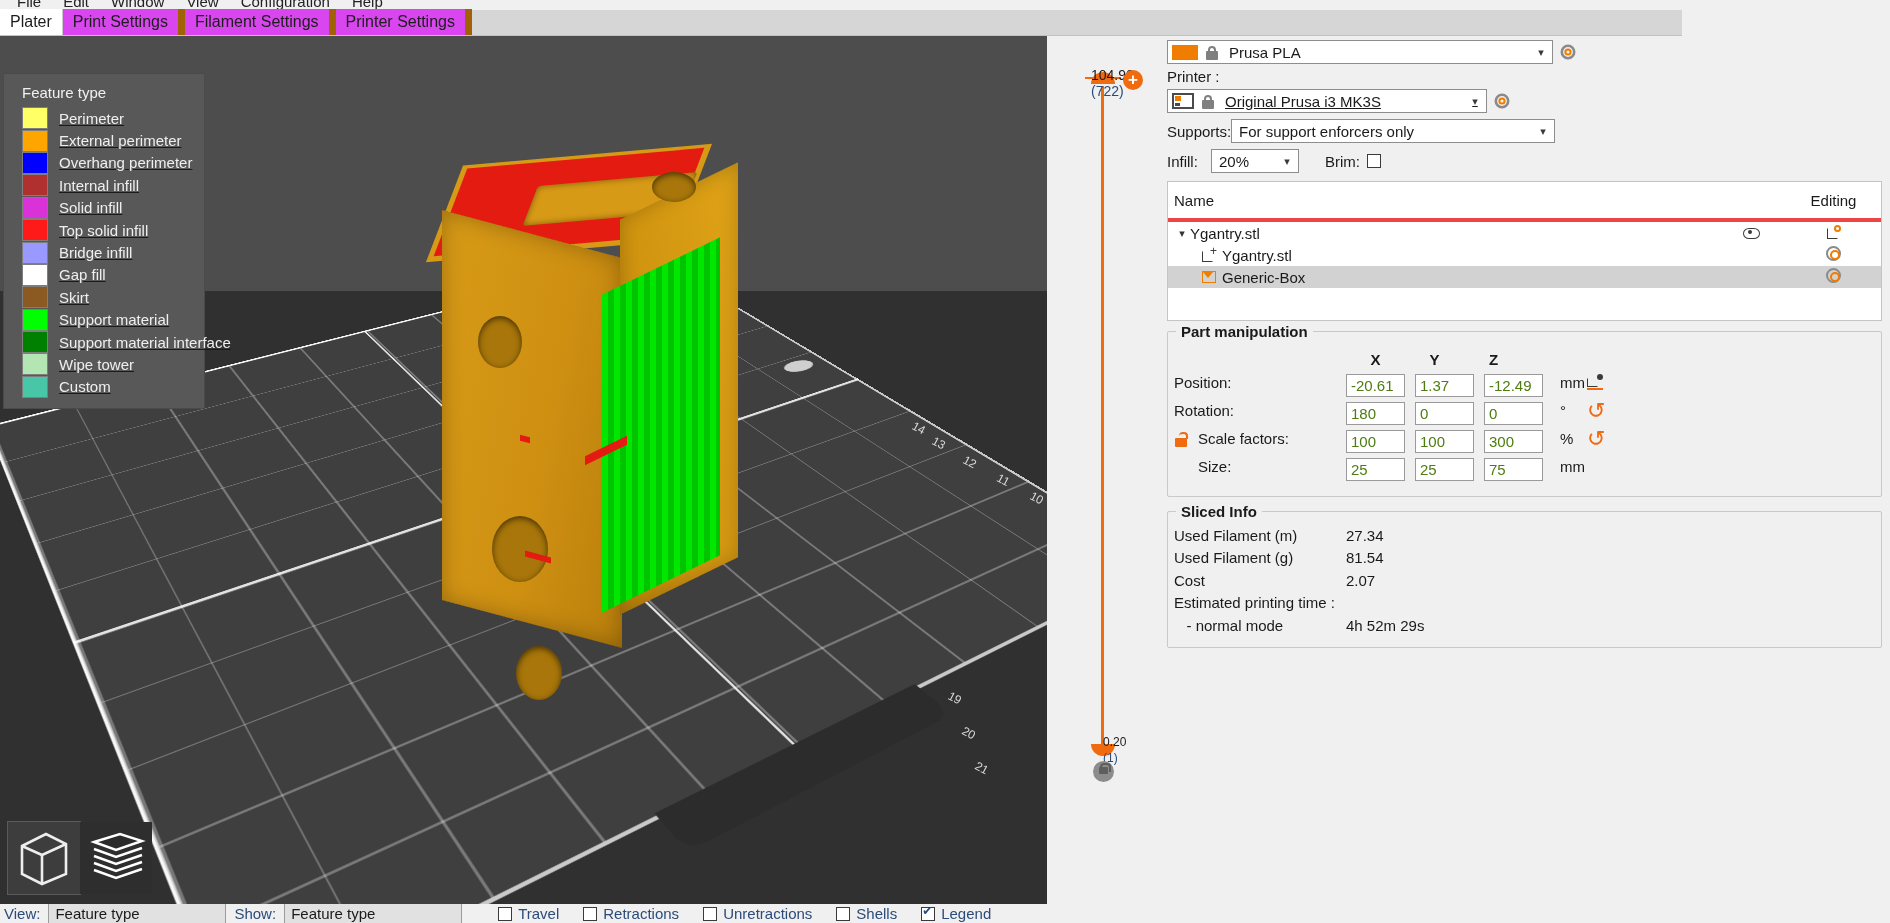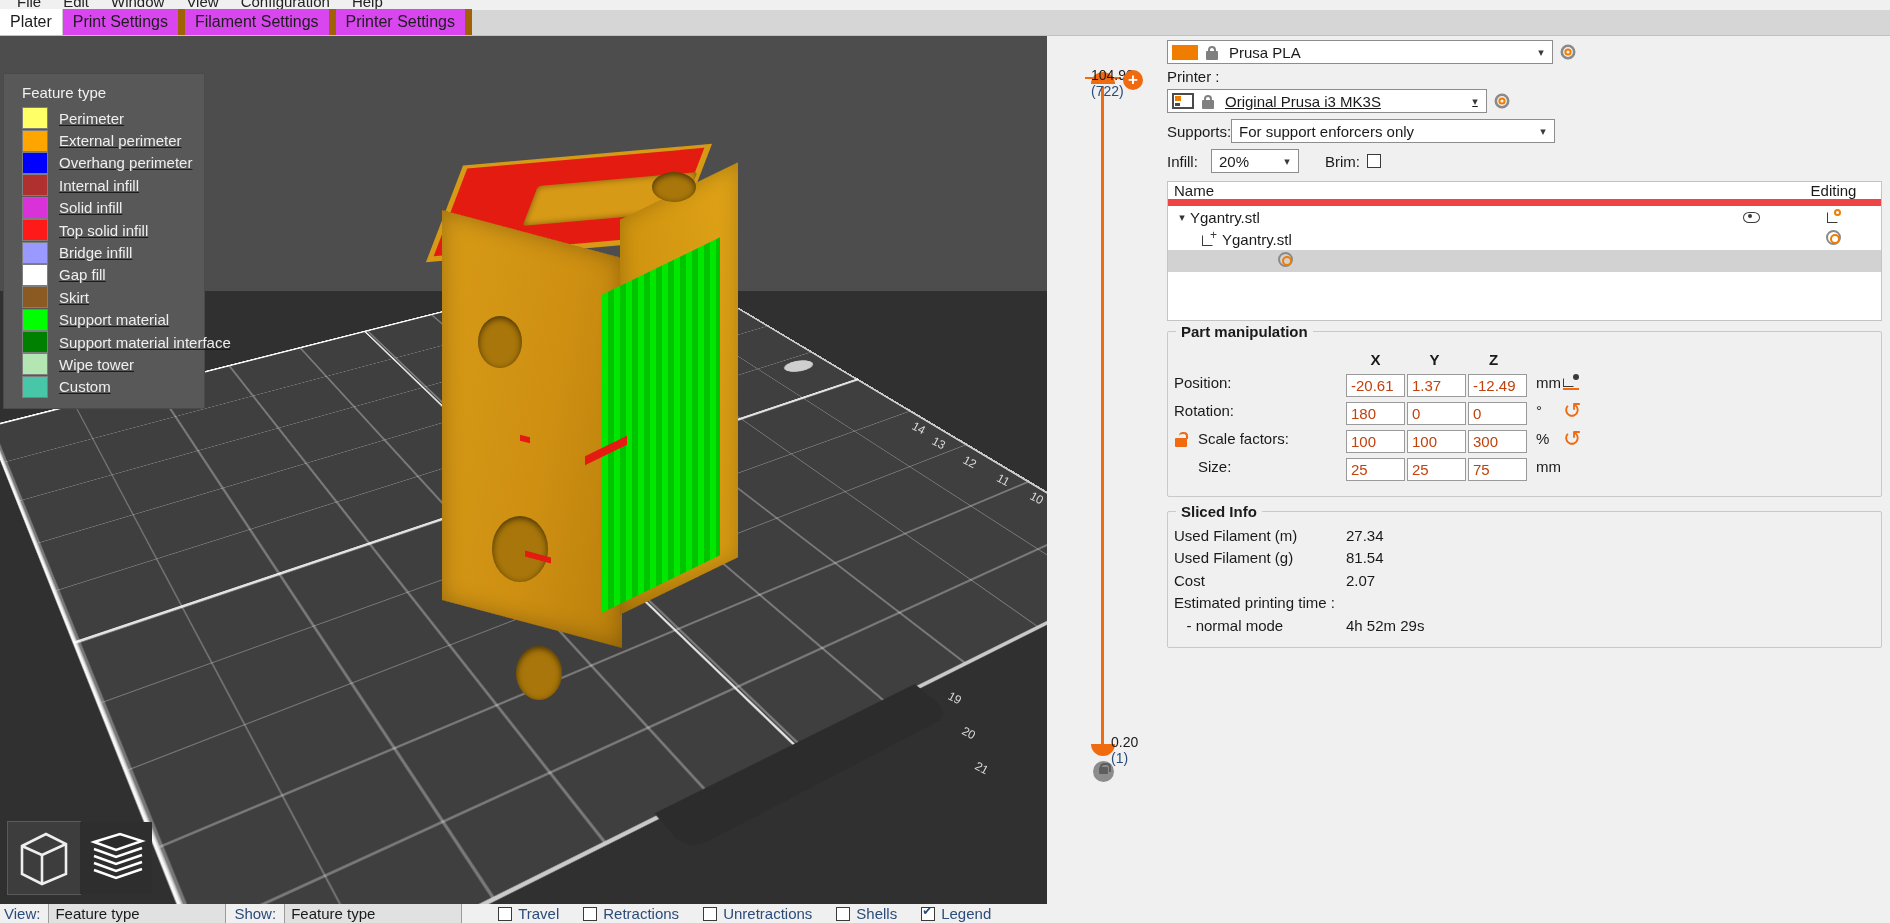--- a/index.html
+++ b/index.html
@@ -16,21 +16,21 @@
   
   .menubar {
     position: absolute; top: -10px; left: 0; width: 1890px; height: 22px;
     background: #f0f0f0; display: flex; align-items: center;
     padding-left: 6px; font-size: 15px; color: #222;
   }
   .menubar .mi { padding: 0 11px; white-space: nowrap; }
 
   
   .tabstrip {
-    position: absolute; top: 10px; left: 0; width: 1890px; height: 26px;
+    position: absolute; top: 10px; left: 0; width: 1682px; height: 26px;
     background: #d6d6d6;
     display: flex; align-items: flex-end;
     border-bottom: 1px solid #c2c2c2;
   }
   .tab {
     height: 26px; padding: 0 10px; font-size: 16px;
     display: flex; align-items: center; color: #1d1d1d;
     background: #d946ef; border-right: 7px solid #a16207;
   }
   .tab.active { background: #ffffff; border-right: 1px solid #c9c9c9; }
@@ -138,22 +138,22 @@
               background:#f06a10; }
   .sl-top-handle { position:absolute; left:44px; top:36px; width:24px; height:12px;
       background:#f06a10; border-radius:12px 12px 0 0; }
   .sl-bot-handle { position:absolute; left:44px; top:708px; width:24px; height:12px;
       background:#f06a10; border-radius:0 0 12px 12px; }
   .sl-tick { position:absolute; left:38px; top:41px; width:36px; height:2px;
       background:#f06a10; }
   .sl-top-label { position:absolute; left:0px; top:31px; width:48px;
       font-size:14px; color:#1a1a1a; line-height:16px; text-align:left;margin-left:44px; }
   .sl-top-label .sub { color:#2b4b7a; }
-  .sl-bot-label { position:absolute; left:64px; top:698px; width:48px;
-      font-size:14px; color:#1a1a1a; line-height:16px; }
+  .sl-bot-label { position:absolute; left:56px; top:698px; width:48px;
+      font-size:12px; color:#1a1a1a; line-height:16px; }
   .sl-bot-label .sub { color:#2b4b7a; }
   .sl-plus { position:absolute; left:76px; top:34px; width:20px; height:20px;
       border-radius:50%; background:#f06a10; color:#fff; font-size:17px;
       line-height:19px; text-align:center; font-weight:bold; }
   .sl-lock { position:absolute; left:46px; top:725px; width:21px; height:21px;
       border-radius:50%; background:#8c8c8c; }
   .sl-lock::after { content:""; position:absolute; left:6px; top:6px;
       width:9px; height:7px; background:#5e5e5e; border-radius:1px; }
   .sl-lock::before { content:""; position:absolute; left:7px; top:2px;
       width:7px; height:7px; border:2px solid #5e5e5e; border-bottom:none;
@@ -188,22 +188,22 @@
   .printer-ic::before { content:""; position:absolute; left:1px; bottom:1px;
                 width:5px; height:3px; background:#4a4a4a; }
   .gear-btn { width:18px; height:18px; margin-left:6px; flex:none; }
 
   .chk { width:14px; height:14px; border:1px solid #3a3a3a; background:#fff;
          display:inline-block; }
 
   
   .objlist { border:1px solid #c4c4c4; background:#fff; height:140px; margin-top:8px;
              position:relative; }
-  .obj-head { display:flex; height:24px; align-items:center;
-              border-bottom:7px solid #ef4444; font-size:15px; }
+  .obj-head { display:flex; height:40px; align-items:center;
+              border-bottom:4px solid #ef4444; font-size:15px; }
   .obj-row { display:flex; height:22px; align-items:center; font-size:15px; }
   .obj-row.sel { background:#d2d2d2; }
   .obj-name { flex:1; display:flex; align-items:center; padding-left:6px; }
   .obj-eye { width:70px; text-align:center; }
   .obj-edit { width:95px; text-align:center; }
   .caret { width:16px; color:#333; font-size:11px; text-align:center; }
   .indent { width:28px; }
 
   .addpart-ic { width:14px; height:14px; position:relative; display:inline-block;
                 margin-right:6px; }
@@ -237,21 +237,21 @@
           position:relative; padding:12px 6px 6px 6px; }
   .gbox > .gtitle { position:absolute; top:-9px; left:8px; background:#f0f0f0;
           padding:0 5px; font-size:15px; font-weight:bold; color:#1a1a1a; }
 
   .pm-grid { font-size:15px; }
   .pm-hdr { display:flex; align-items:center; height:30px; font-weight:bold; }
   .pm-row { display:flex; align-items:flex-start; height:28px; }
   .pm-lbl { width:172px; display:flex; align-items:center; }
   .pm-cell { width:59px; text-align:center; font-weight:bold; }
   .inp { width:59px; height:23px; border:1px solid #9a9a9a; background:#fff;
-         font-size:15px; padding-left:4px; margin-right:2px; color:#c2410c;
+         font-size:15px; padding-left:4px; margin-right:10px; color:#4d7c0f;
          display:flex; align-items:center; }
   .unit { width:34px; padding-left:7px; }
   .reset-ic { color:#f06a10; font-size:22px; line-height:18px; }
   .ulock { width:16px; height:16px; position:relative; margin-right:8px; flex:none; }
   .ulock .body { position:absolute; left:1px; top:7px; width:12px; height:9px;
                  background:#f06a10; border-radius:1px; }
   .ulock .sh { position:absolute; left:5px; top:1px; width:9px; height:7px;
                border:2px solid #f06a10; border-bottom:none; border-radius:4px 4px 0 0;
                border-left:none; }
   .drop-ic { width:16px; height:16px; position:relative; }
@@ -516,20 +516,25 @@
               <span class="bx"></span>
               <span class="pl">+</span>
             </span>
           <span>Ygantry.stl</span>
         </span>
         <span class="obj-eye"></span>
         <span class="obj-edit"><span class="gearo"></span></span>
       </div>
 
       <div class="obj-row sel">
+        <span class="obj-name">
+          <span class="indent"></span>
+          <span class="mesh-ic"></span>
+          <span>Generic-Box</span>
+        </span>
         <span class="obj-eye"></span>
         <span class="obj-edit"><span class="gearo"></span></span>
       </div>
     </div>
 
     <div class="gbox" style="padding-bottom:10px;">
       <span class="gtitle">Part manipulation</span>
       <div class="pm-grid">
         <div class="pm-hdr">
           <span class="pm-lbl"></span>

